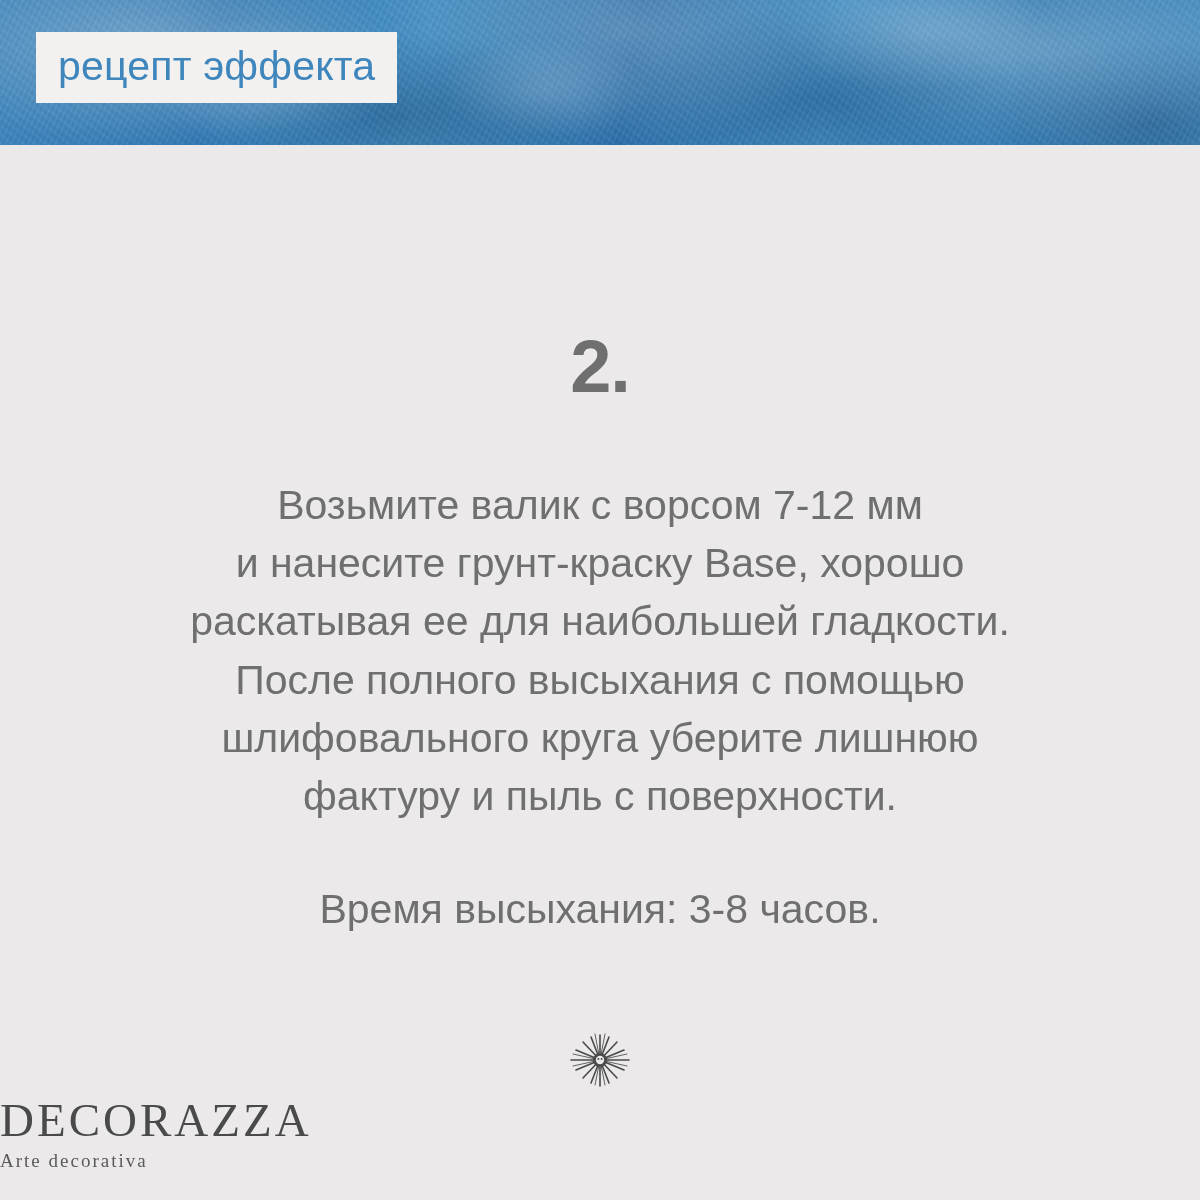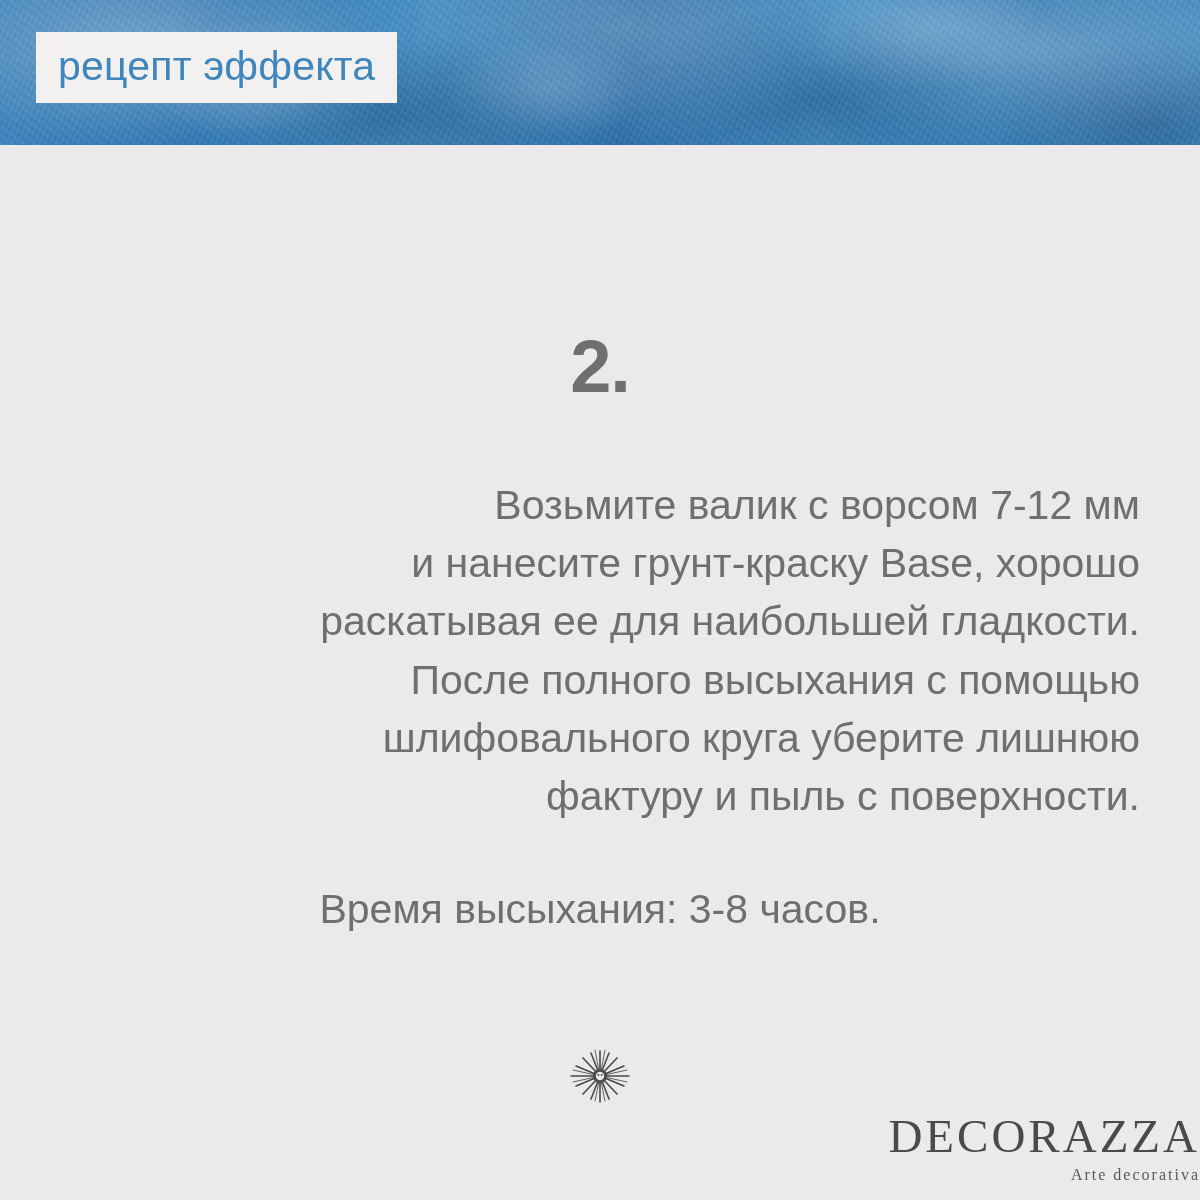--- a/index.html
+++ b/index.html
@@ -87,52 +87,51 @@
     letter-spacing: -1px;
   }
 
   .body-text {
     margin-top: 72px;
     font-size: 41px;
     line-height: 1.42;
     color: #6f6f6f;
     white-space: pre-line;
     padding: 0 60px;
-    text-align: right;
   }
 
   .drying-time {
     margin-top: 56px;
     font-size: 41px;
     line-height: 1.4;
     color: #6f6f6f;
   }
 
   
   .footer {
     position: absolute;
     left: 0;
     right: 0;
-    bottom: 16px;
-    text-align: right;
+    bottom: 28px;
+    text-align: left;
   }
   .sun-mark {
     display: block;
     margin: 0 auto 6px auto;
   }
   .brand-name {
     font-family: "Liberation Serif", serif;
     font-size: 47px;
     letter-spacing: 3px;
     color: #4a4a4a;
     line-height: 1;
   }
   .brand-tagline {
     font-family: "Liberation Serif", serif;
-    font-size: 16px;
+    font-size: 19px;
     letter-spacing: 2px;
     color: #5a5a5a;
     margin-top: 6px;
   }
 </style>
 </head>
 <body>
 
 <div class="page">
 

